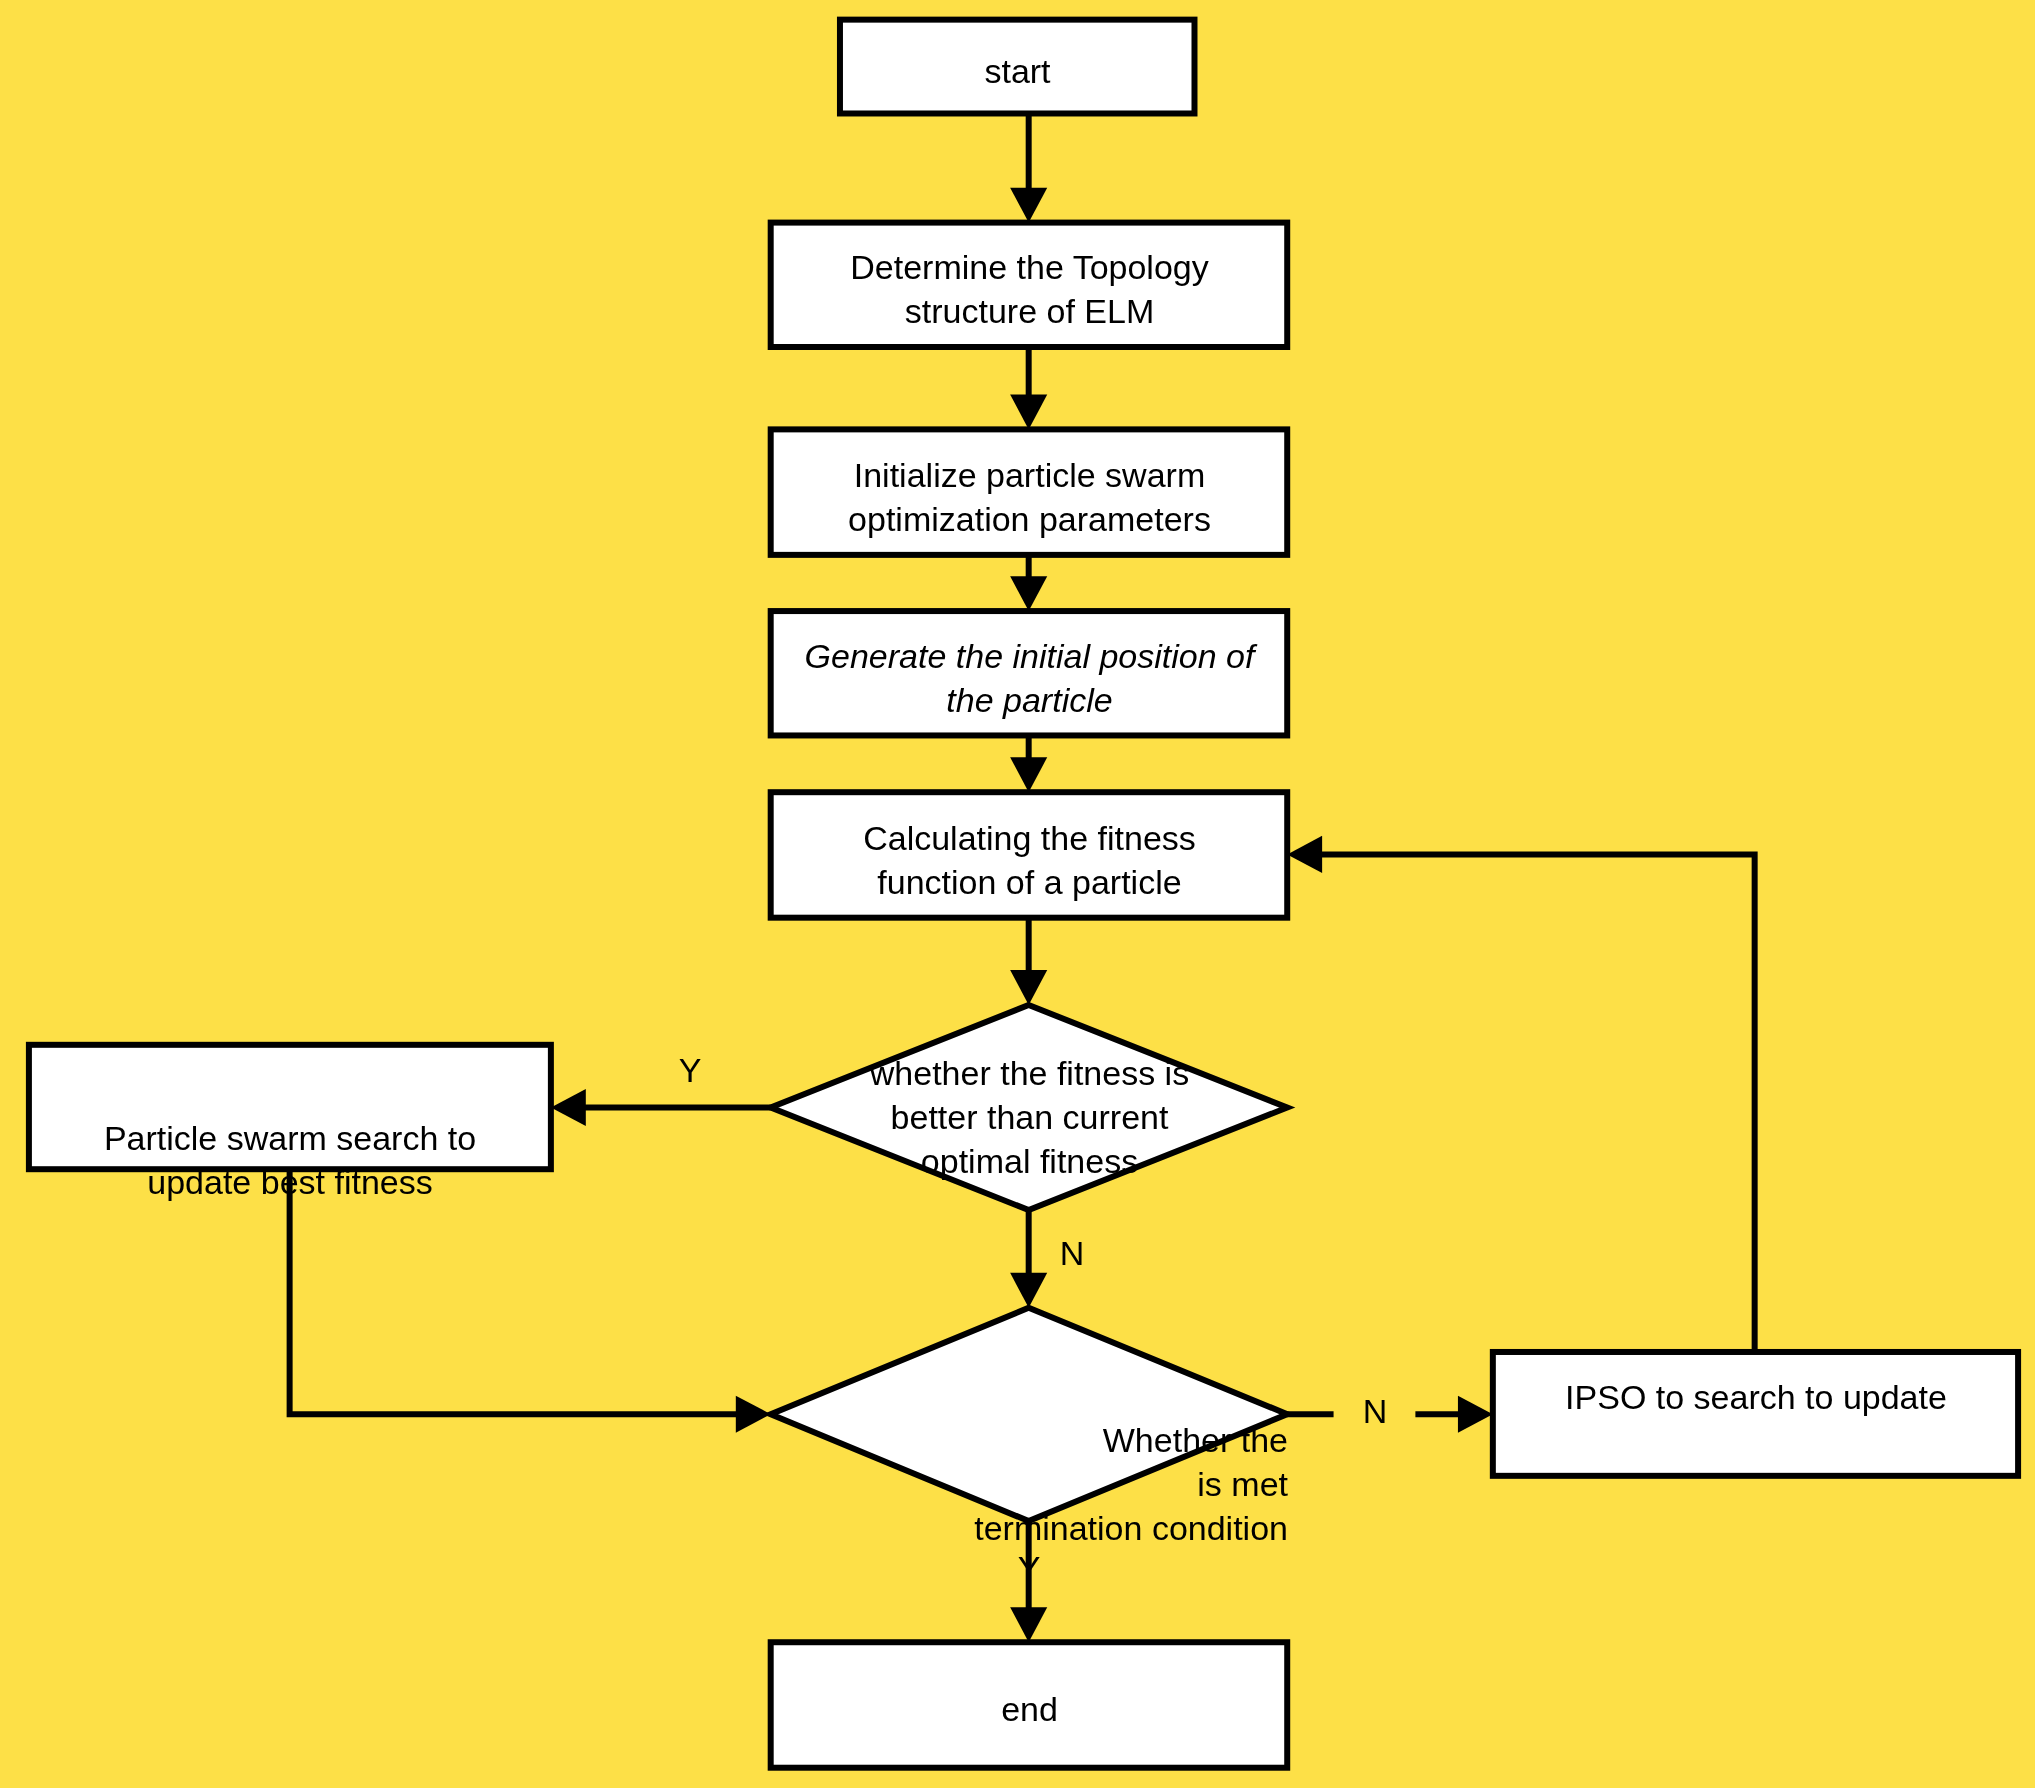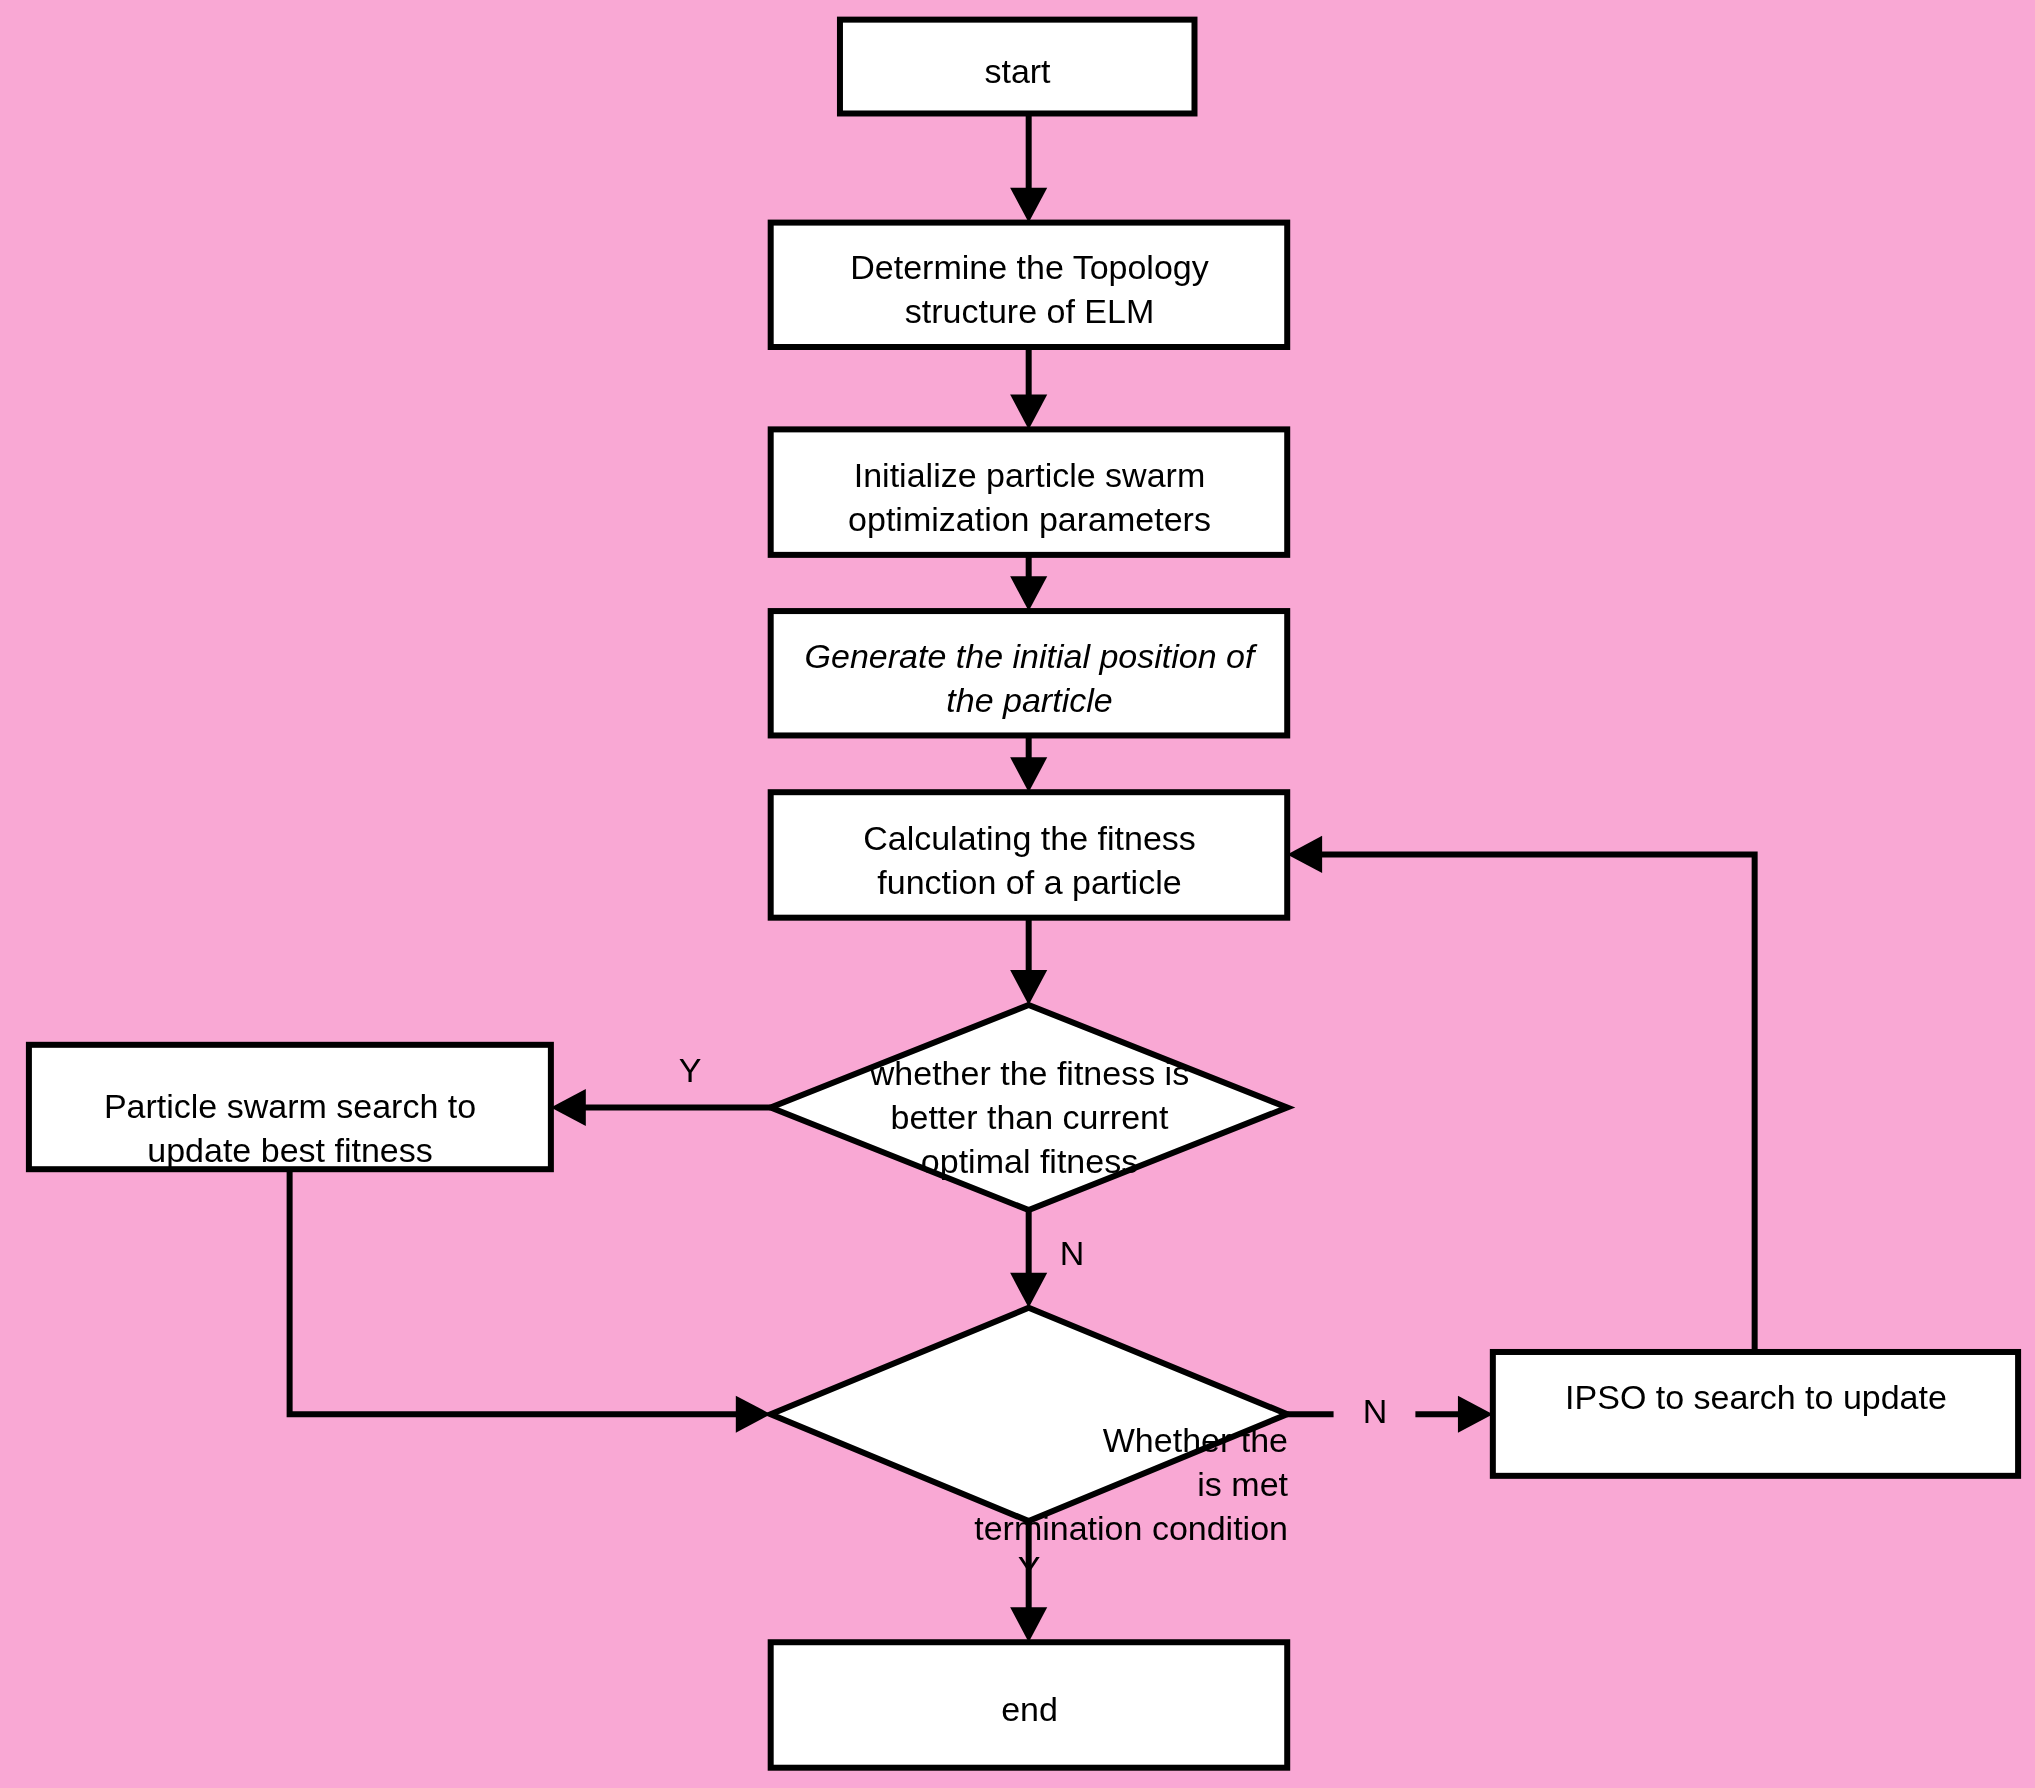--- a/index.html
+++ b/index.html
@@ -10,21 +10,21 @@
   body {
     width: 2035px;
     height: 1789px;
     font-family: "Liberation Sans", sans-serif;
     overflow: hidden;
   }
   #flowchart-root {
     position: relative;
     width: 2035px;
     height: 1789px;
-    background: #f9a8d4;
+    background: #fde047;
   }
   svg.chart-canvas {
     position: absolute;
     left: 0;
     top: 0;
     width: 2035px;
     height: 1789px;
     display: block;
   }
   .node-shape {
@@ -149,21 +149,21 @@
     <div>Calculating the fitness</div>
     <div>function of a particle</div>
   </div>
 
   <div class="node-text" style="left:771px; top:1043px; width:517px;margin-top:8px;">
     <div>whether the fitness is</div>
     <div>better than current</div>
     <div>optimal fitness</div>
   </div>
 
-  <div class="node-text" style="left:29px; top:1084px; width:522px;">
+  <div class="node-text" style="left:29px; top:1116px; width:522px;">
     <div>Particle swarm search to</div>
     <div>update best fitness</div>
   </div>
 
   <div class="node-text" style="left:771px; top:1418px; width:517px;text-align:right;">
     <div>Whether the</div>
     <div>is met</div>
     <div>termination condition</div>
   </div>
 

